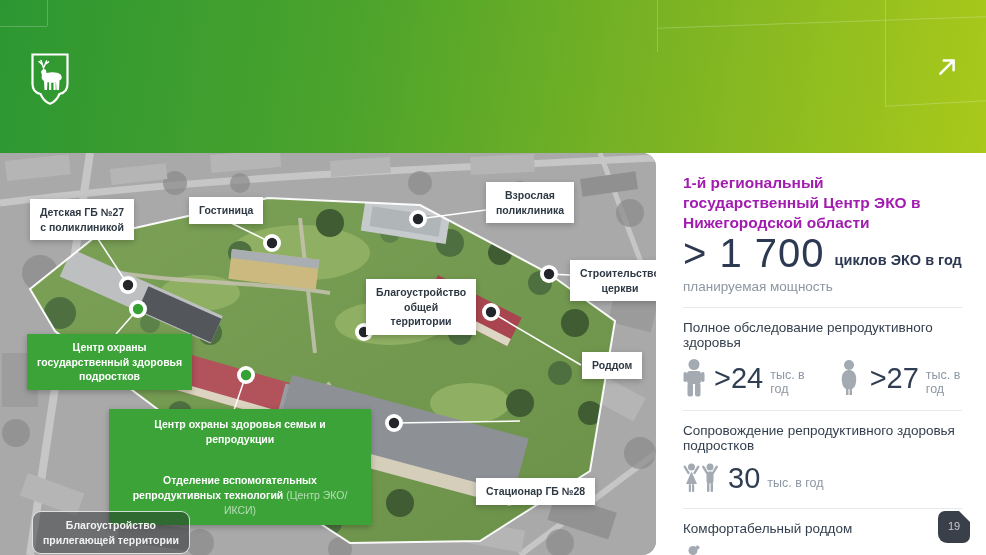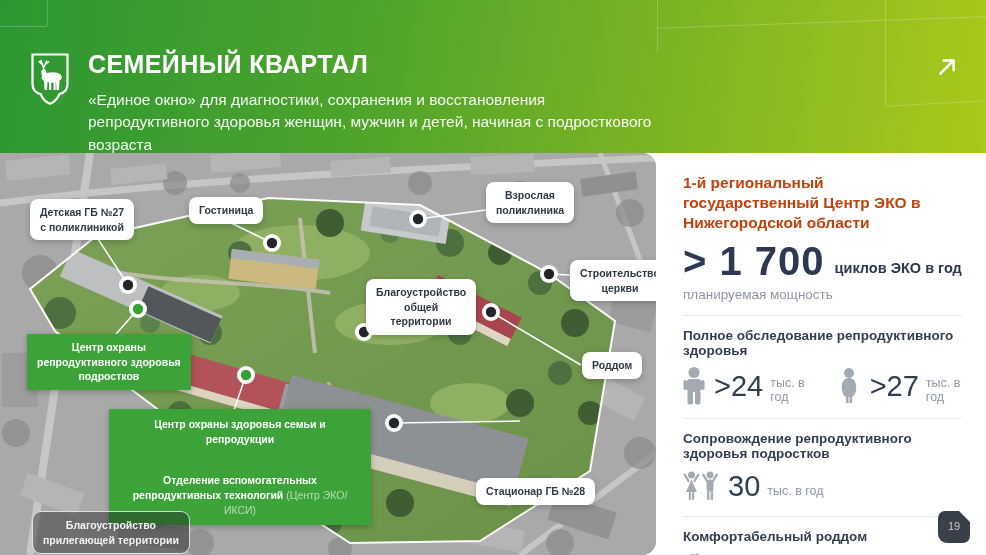--- a/index.html
+++ b/index.html
@@ -13,43 +13,43 @@
   .logo{position:absolute;left:30px;top:52px;width:40px;height:54px;}
   .titles{position:absolute;left:88px;top:50px;width:600px;color:#fff;}
   .h-title{margin:0 0 10px 0;font-size:25px;font-weight:bold;letter-spacing:.4px;}
   .h-sub{margin:0;width:582px;font-size:15.5px;line-height:1.45;color:rgba(255,255,255,.94);font-weight:normal;}
   .arrow-btn{position:absolute;right:28px;top:56px;width:22px;height:22px;cursor:pointer;}
 
   
   .map{position:absolute;left:0;top:153px;width:656px;height:402px;
        border-radius:0 14px 14px 0;overflow:hidden;background:#a9a9a9;}
   .map svg.base{position:absolute;left:0;top:0;}
-  .mlabel{position:absolute;background:#ffffff;border-radius:8px;padding:6px 10px;
+  .mlabel{position:absolute;background:#ffffff;border-radius:0;padding:6px 10px;
           font-size:10.5px;line-height:1.4;font-weight:bold;color:#2e3944;text-align:center;
           box-shadow:0 2px 6px rgba(0,0,0,.22);white-space:nowrap;z-index:3;}
   .mlabel span{display:block;}
   .glabel{background:#3ba338;color:#fff;border-radius:0;box-shadow:0 2px 6px rgba(0,0,0,.25);}
   .glabel2{white-space:normal;width:238px;padding:8px 12px;}
   .glabel2 .para{display:block;}
   .glabel2 .para + .para{margin-top:27px;}
   .glabel2 .para span{display:inline;}
   .gnote{color:rgba(255,255,255,.62);font-weight:normal;}
   .olabel{background:rgba(33,38,43,.45);border:1px solid rgba(255,255,255,.78);
           color:#f2f2f2;border-radius:9px;box-shadow:none;}
 
   
   .panel{position:absolute;left:656px;top:153px;width:330px;height:402px;background:#ffffff;
          box-sizing:border-box;padding:20px 24px 0 27px;}
-  .p-title{margin:0 0 8px 0;font-size:15.5px;line-height:1.3;font-weight:bold;color:#c2410c;}
+  .p-title{margin:0 0 0 0;font-size:15.5px;line-height:1.3;font-weight:bold;color:#a21caf;}
   .capacity{display:flex;align-items:flex-end;}
-  .cap-val{font-size:40px;line-height:1;font-weight:bold;color:#2c3950;letter-spacing:1px;}
+  .cap-val{font-size:40px;line-height:1;font-weight:normal;color:#2c3950;letter-spacing:1px;}
   .cap-unit{font-size:14.5px;font-weight:bold;color:#2c3950;margin:0 0 5px 10px;}
   .cap-note{margin-top:6px;font-size:13.5px;color:#8d97a3;}
   .divider{border:none;border-top:1px solid #e7eaec;margin:13px 0 12px 0;}
-  .sec-h{margin:0 0 9px 0;font-size:13.5px;font-weight:bold;color:#333f4e;}
+  .sec-h{margin:0 0 9px 0;font-size:13.5px;font-weight:normal;color:#333f4e;}
   .stats{display:flex;align-items:center;gap:30px;}
   .stat{display:flex;align-items:center;}
   .stat svg{flex:0 0 auto;}
   .s-val{font-size:29px;font-weight:normal;color:#303e52;margin-left:9px;}
   .s-unit{font-size:12.5px;color:#8d97a3;margin-left:7px;margin-top:8px;}
   .badge{position:absolute;right:16px;bottom:12px;width:32px;height:32px;margin-top:47px;}
   .badge .num{position:absolute;left:0;top:9px;width:32px;text-align:center;
               font-size:11px;color:#c6cad0;}
 </style>
 </head>
@@ -72,24 +72,20 @@
           <path d="M13.5,16.5 L16,18 L16.5,21 C22,19.5 28,20 30.5,22.5 C32.5,24.5 32,27.5 29.5,28.5 L29,38 H26.5 L26,30 C23.5,31 19.5,31 17.5,30 L17,38 H14.5 L14,29 C12,28 11,25.5 12,23.5 L11,19.5 Z"></path>
           <rect x="19" y="30" width="2.2" height="8"></rect>
           <rect x="23.5" y="30" width="2.2" height="8"></rect>
         </g>
         <g stroke="#ffffff" stroke-width="1.5" fill="none" stroke-linecap="round">
           <path d="M13.5,16 L11,8.5 M13.5,16 L16.5,9 M12.3,12.5 L9,9.5 M15,12.5 L18.5,9.8"></path>
         </g>
       </svg>
     </div>
 
-    <div class="titles">
-      <h1 class="h-title">СЕМЕЙНЫЙ КВАРТАЛ</h1>
-      <p class="h-sub">«Единое окно» для диагностики, сохранения и восстановления репродуктивного здоровья женщин, мужчин и детей, начиная с подросткового возраста</p>
-    </div>
 
     <div class="arrow-btn">
       <svg width="22" height="22" viewBox="0 0 20 20">
         <path d="M4,16 L16,4 M7,4 H16 V13" stroke="#ffffff" stroke-width="2.3" fill="none" stroke-linecap="round" stroke-linejoin="round"></path>
       </svg>
     </div>
   </div>
 
   <div class="map">
     <svg class="base" width="656" height="402" viewBox="0 0 656 402">
@@ -283,21 +279,21 @@
     </div>
     <div class="mlabel" style="left:582px;top:199px">
       <span>Роддом</span>
     </div>
     <div class="mlabel" style="left:476px;top:325px">
       <span>Стационар ГБ №28</span>
     </div>
 
     <div class="mlabel glabel" style="left:27px;top:181px">
       <span>Центр охраны</span>
-      <span>репродуктивного здоровья</span>
+      <span>государственный здоровья</span>
       <span>подростков</span>
     </div>
     <div class="mlabel glabel glabel2" style="left:109px;top:256px">
       <span class="para">Центр охраны здоровья семьи и репродукции</span>
       <span class="para">
         <span>Отделение вспомогательных репродуктивных технологий</span>
         <span class="gnote">(Центр ЭКО/ИКСИ)</span>
       </span>
     </div>
 

